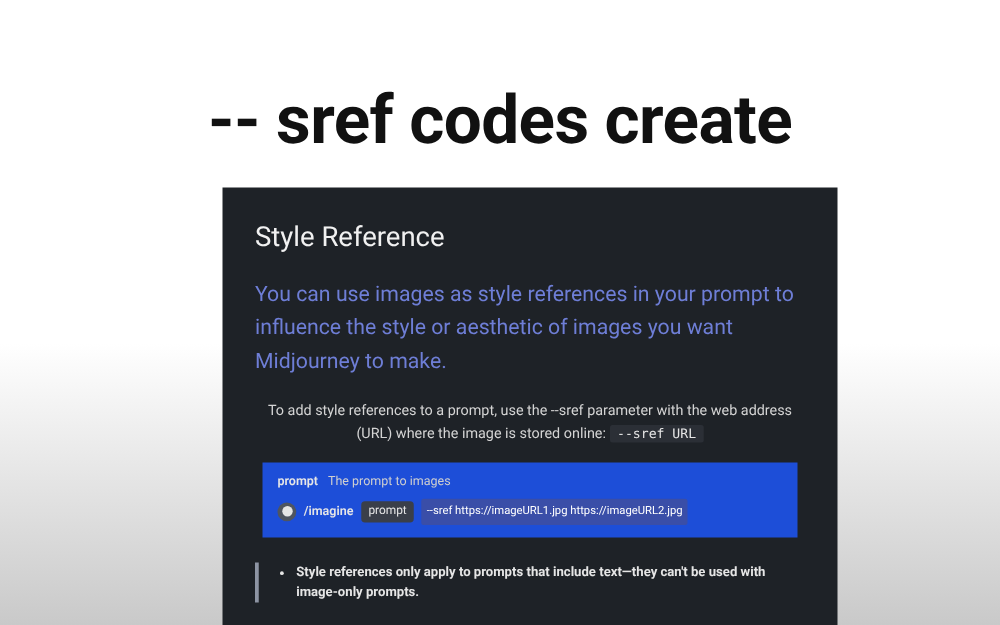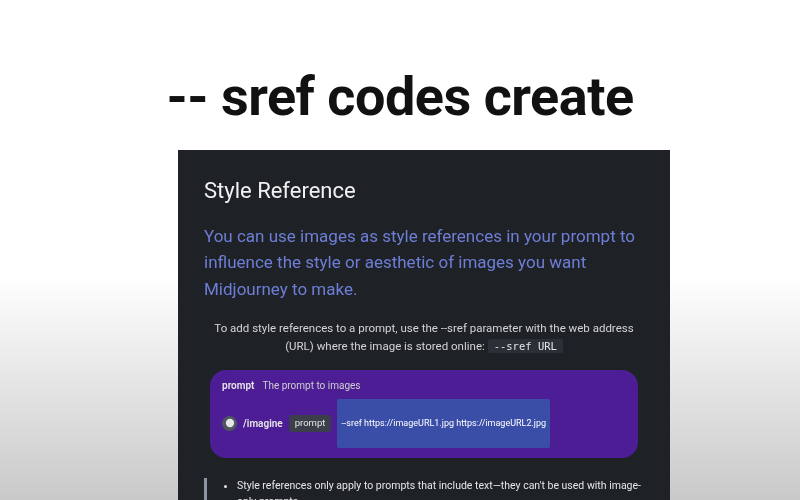--- a/index.html
+++ b/index.html
@@ -56,22 +56,22 @@
   }
   .inline-code {
     background: #2b2f36;
     padding: 1px 6px;
     border-radius: 2px;
     font-family: ui-monospace, Menlo, Consolas, monospace;
     font-size: 10.5px;
     color: #e6e6e6;
   }
   .prompt-box {
-    background: #4c1d95;
-    border-radius: 16px;
+    background: #1d4ed8;
+    border-radius: 0;
     padding: 8px 12px 10px 12px;
     margin: 10px 6px 20px 6px;
   }
   .prompt-row1 {
     font-size: 10px;
     color: #cfcfcf;
     display: flex;
     align-items: center;
     gap: 8px;
     margin-bottom: 6px;
@@ -111,33 +111,34 @@
     color: #e6e6e6;
   }
   .desc-text {
     color: #bfc2c9;
     font-size: 9.5px;
     white-space: nowrap;
   }
   .highlight {
     background: #3a4ea8;
     color: #ffffff;
-    padding: 18px 4px;
+    padding: 4px 4px;
     border-radius: 2px;
     font-size: 9px;
     white-space: nowrap;
   }
   .note-block {
     border-left: 3px solid #8d94a3;
     padding-left: 14px;
     margin-top: 4px;
   }
   .note-block ul {
     list-style: disc;
     padding-left: 16px;
+    font-weight: bold;
   }
   .note-block li {
     font-size: 10.5px;
     color: #e6e6e6;
     line-height: 1.5;
     margin-bottom: 6px;
   }
 </style>
 </head>
 <body>

